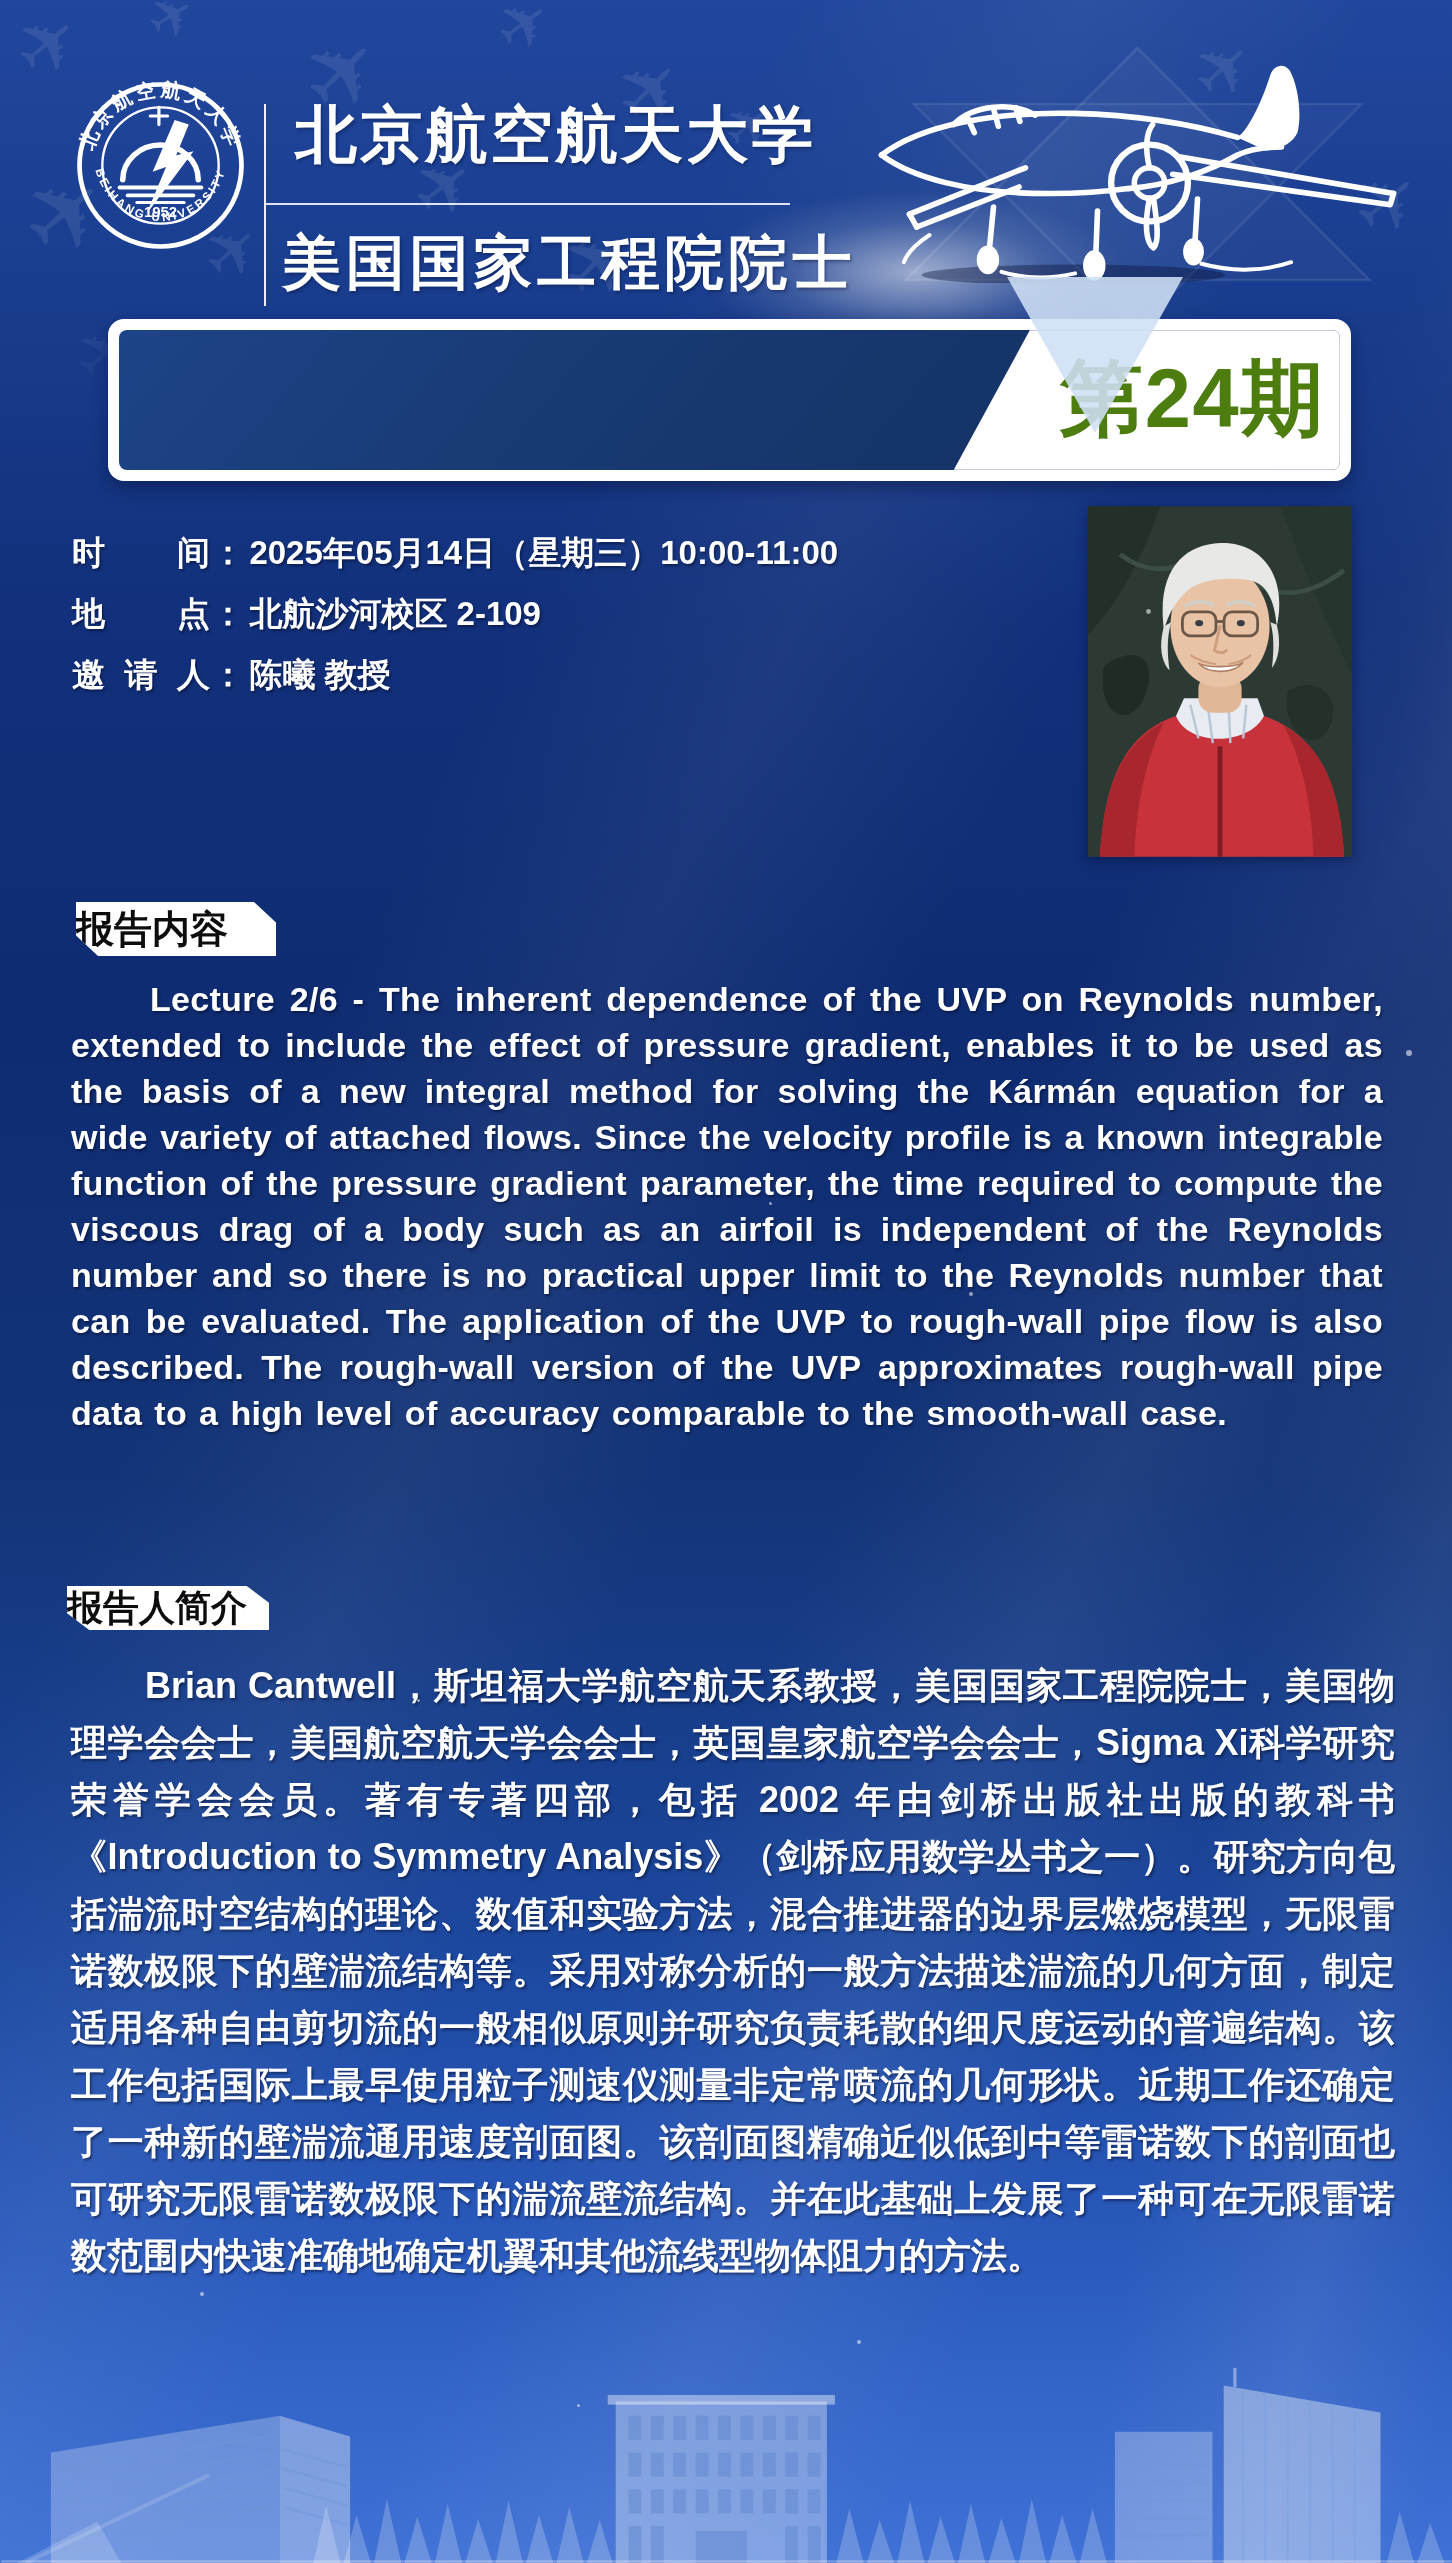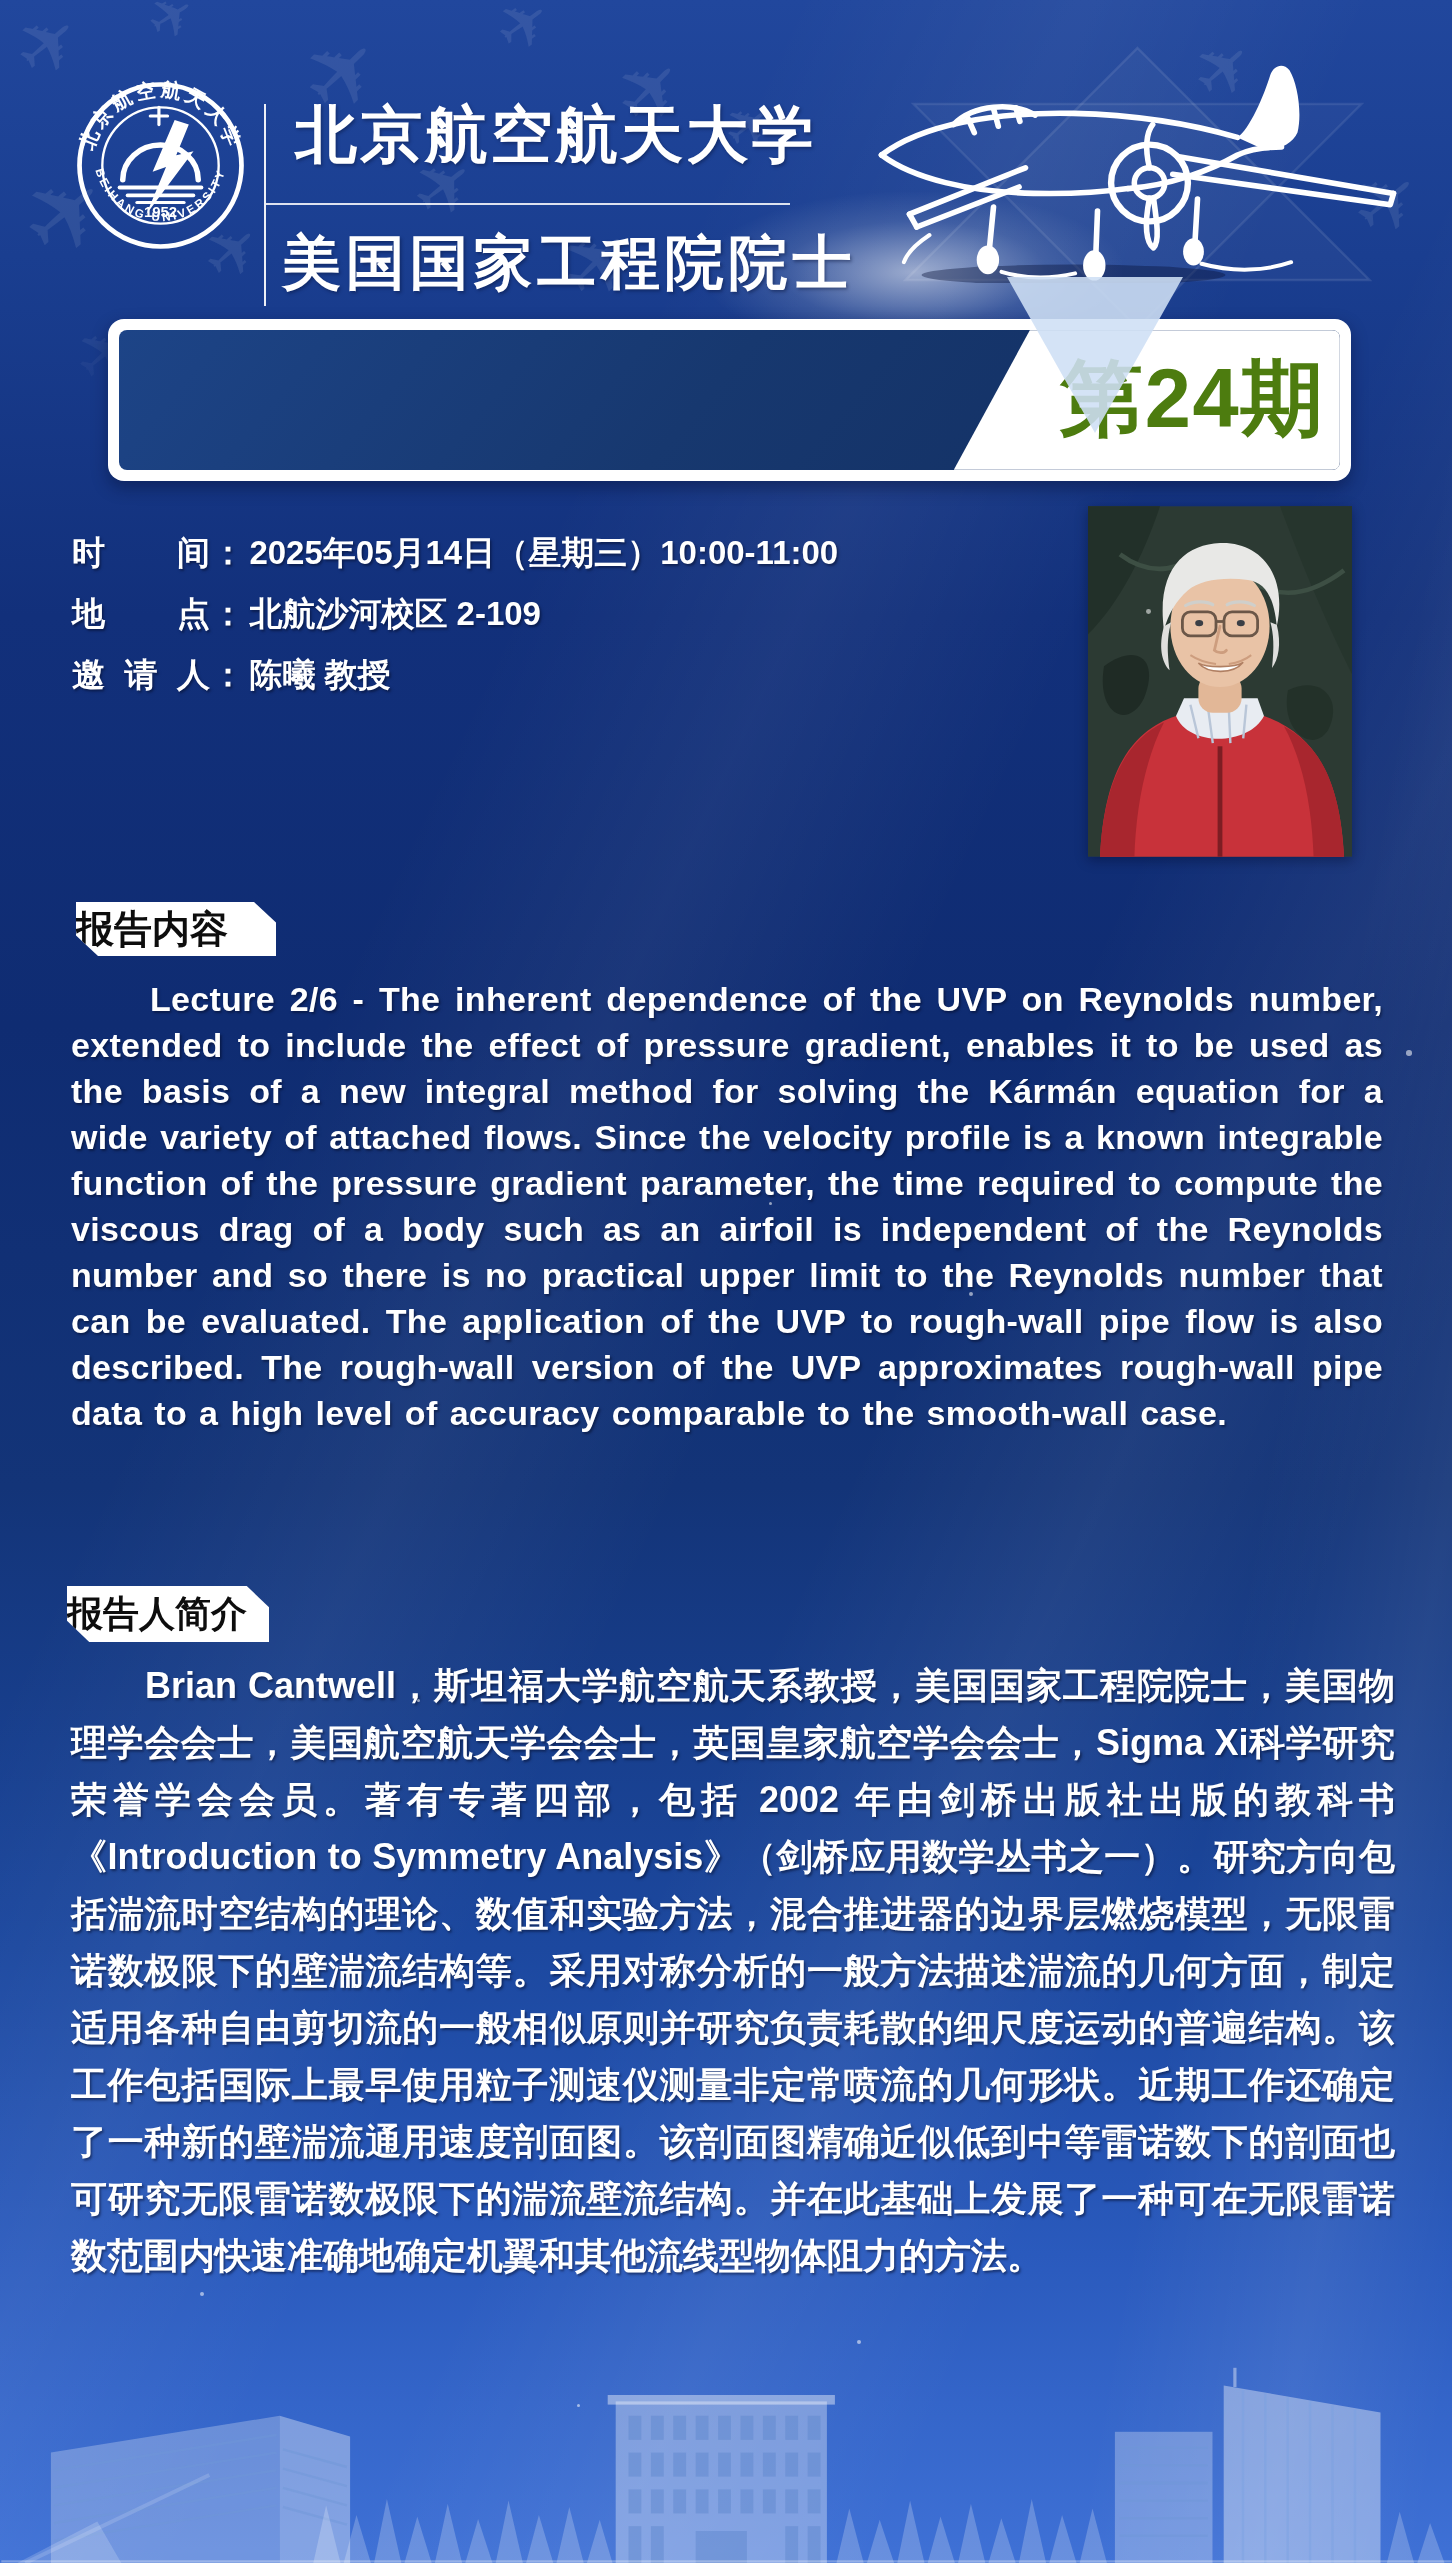--- a/index.html
+++ b/index.html
@@ -86,21 +86,21 @@
     box-shadow:0 3.2px 11.2px rgba(4,12,45,0.45);
   }
   
   .sec-label{
     position:absolute;background:#ffffff;color:#0d0d0d;
     display:flex;align-items:center;justify-content:flex-start;
     font-weight:800;
     clip-path:polygon(0 0, 89% 0, 100% 38%, 100% 100%, 11% 100%, 0 62%);
   }
   .sec-label.content{left:76px;top:902px;width:200px;height:54px;font-size:38px;}
-  .sec-label.bio{left:67px;top:1586px;width:202px;height:56px;font-size:36px;}
+  .sec-label.bio{left:67px;top:1586px;width:202px;height:44px;font-size:36px;}
   
   .para{
     position:absolute;color:#fff;font-weight:700;text-align:justify;
     text-shadow:1.6px 2.4px 2.4px rgba(3,10,35,0.5);
   }
   .para-en{left:71px;top:976px;width:1312px;font-size:34px;line-height:46px;text-indent:79px;word-spacing:2.4px;letter-spacing:0.3px;}
   .para-cn{left:71px;top:1657px;width:1324px;font-size:36px;line-height:57px;text-indent:74px;}
   
   .cityscape{position:absolute;left:0;bottom:0;width:1453px;height:200px;}
   

